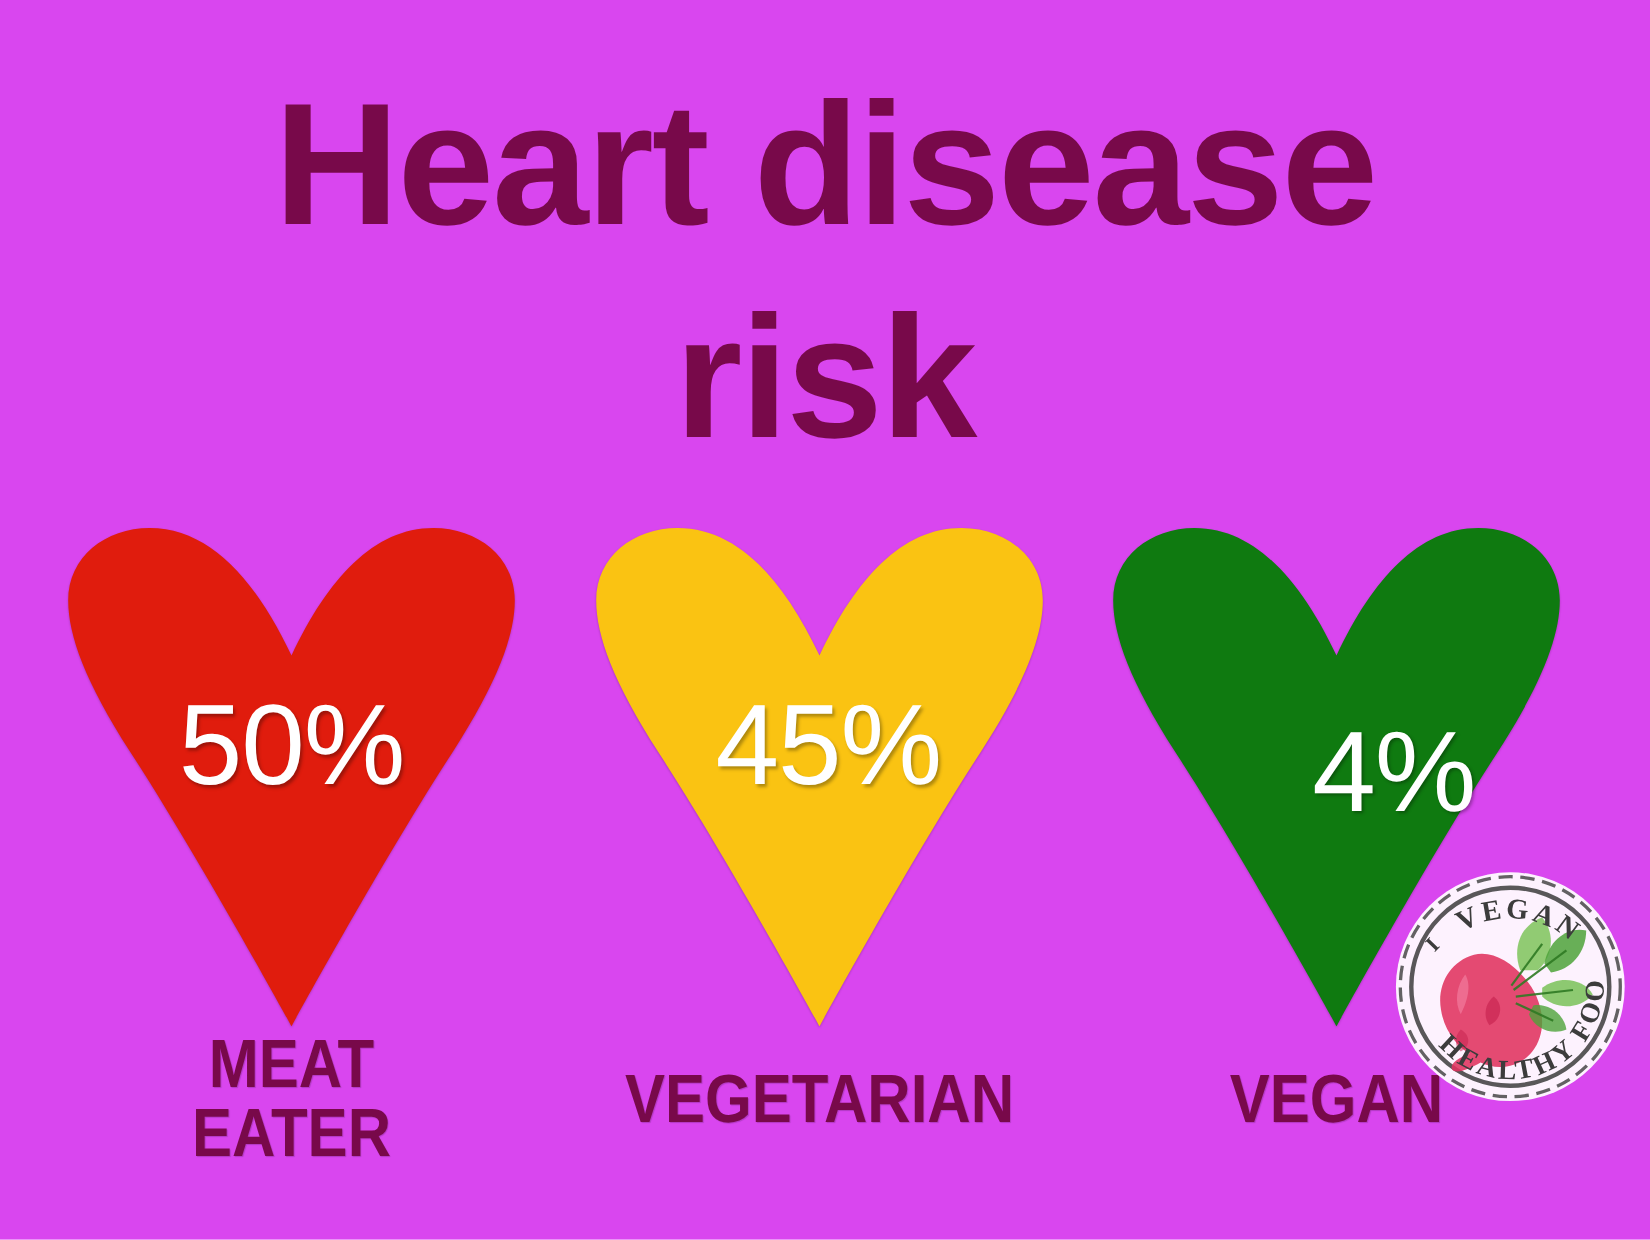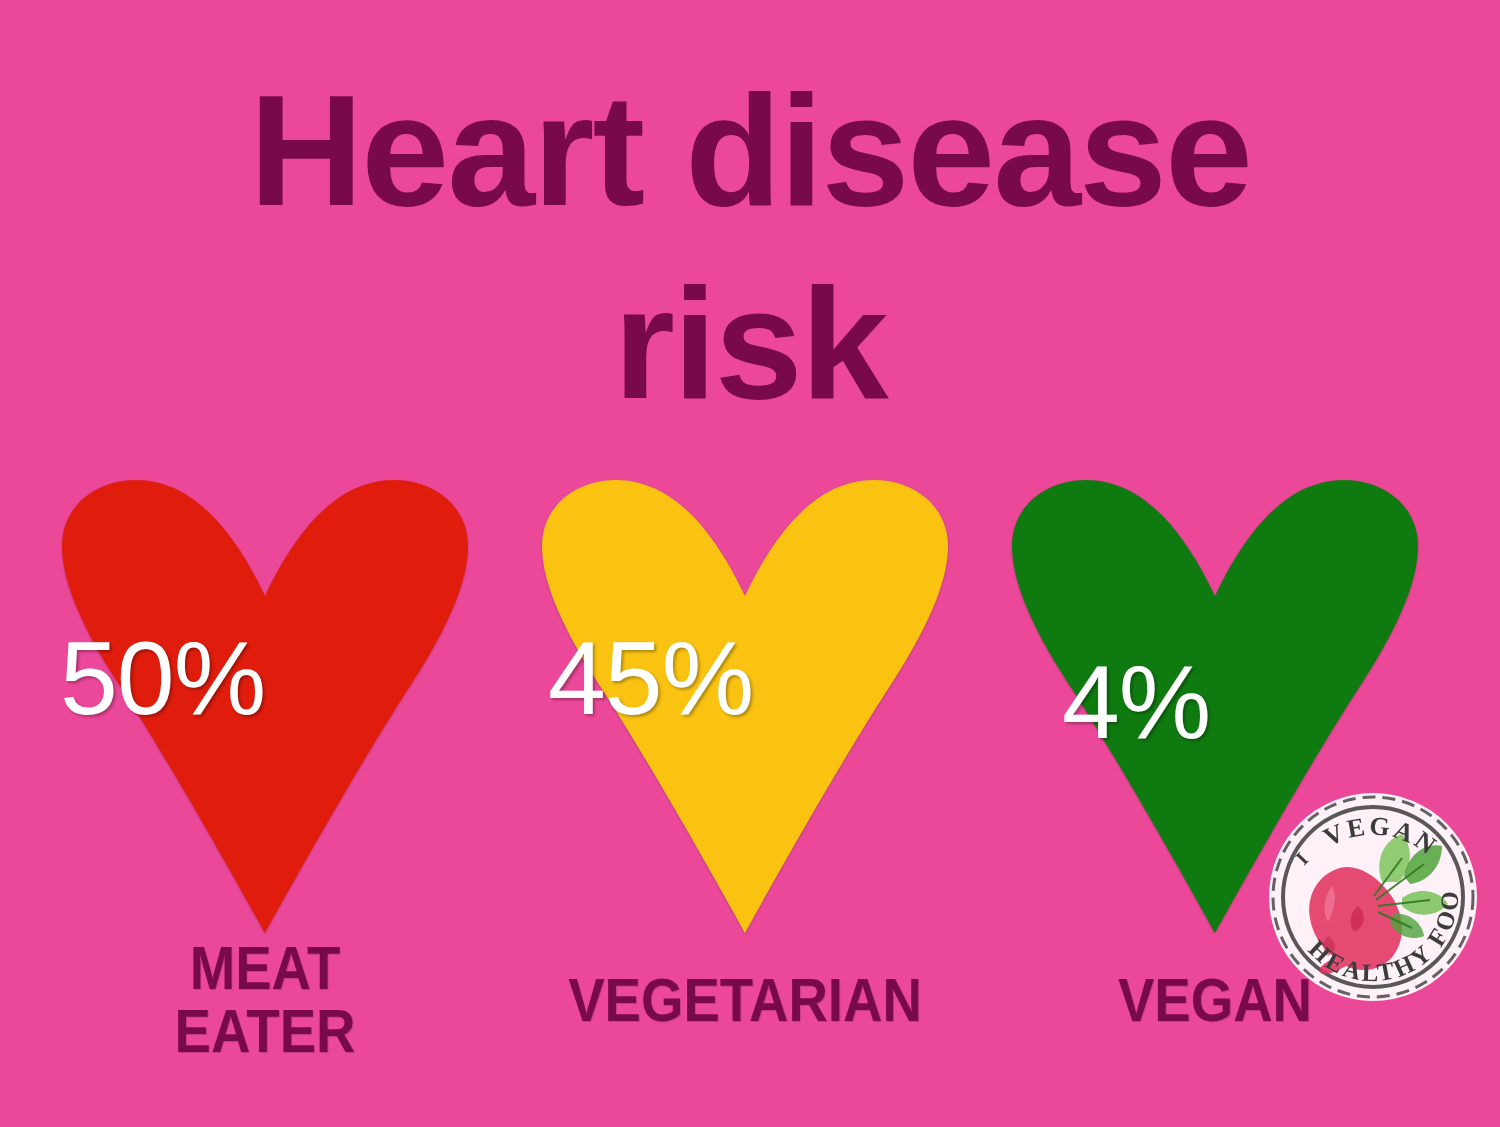--- a/index.html
+++ b/index.html
@@ -4,21 +4,21 @@
 <style>
   html, body {
     margin: 0;
     padding: 0;
     background: #ffffff;
   }
   #page {
     position: relative;
     width: 1500px;
     height: 1127px;
-    background: #ec4899;
+    background: #d946ef;
     overflow: hidden;
     font-family: "Liberation Sans", sans-serif;
   }
 
   
   .title-block {
     position: absolute;
     left: 0;
     top: 54px;
     width: 1500px;
@@ -58,20 +58,21 @@
     left: 0;
     top: 0;
     width: 410px;
     height: 460px;
     display: block;
     filter: drop-shadow(0 1px 1px rgba(0,0,0,0.22));
   }
   .pct {
     position: absolute;
     width: 100%;
+    text-align: center;
     color: #ffffff;
     font-family: "Liberation Sans", sans-serif;
     font-weight: 400;
     font-size: 104px;
     line-height: 1;
     letter-spacing: -1px;
     text-shadow: 2px 2px 3px rgba(0,0,0,0.30);
     pointer-events: none;
   }
   .pct-0 { top: 148px; left: 0; }

